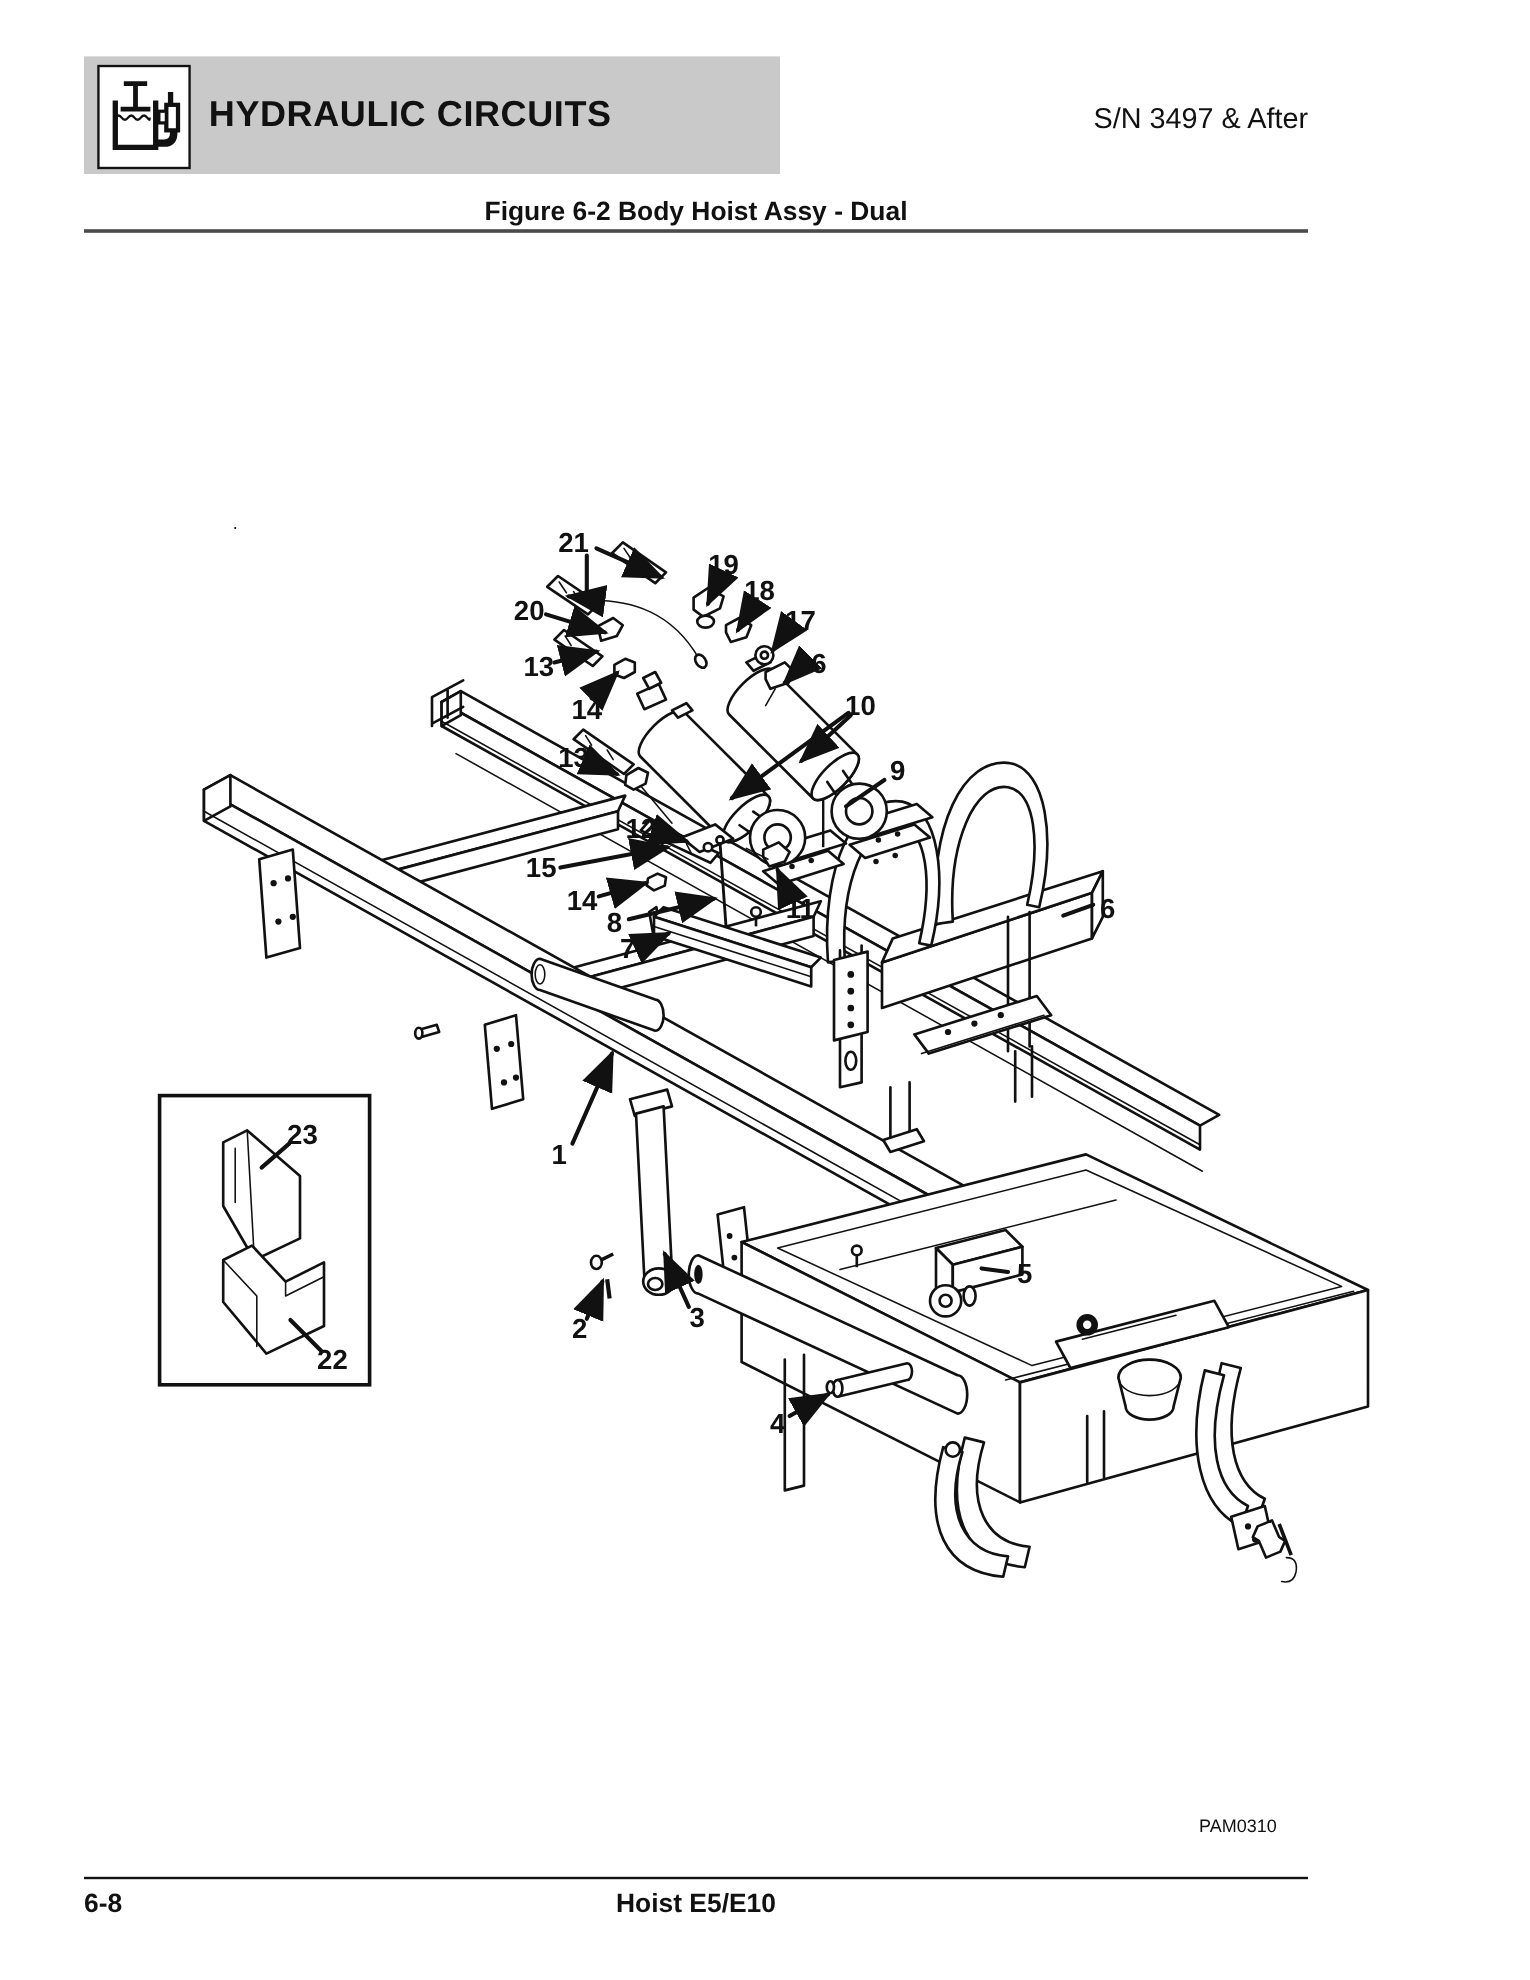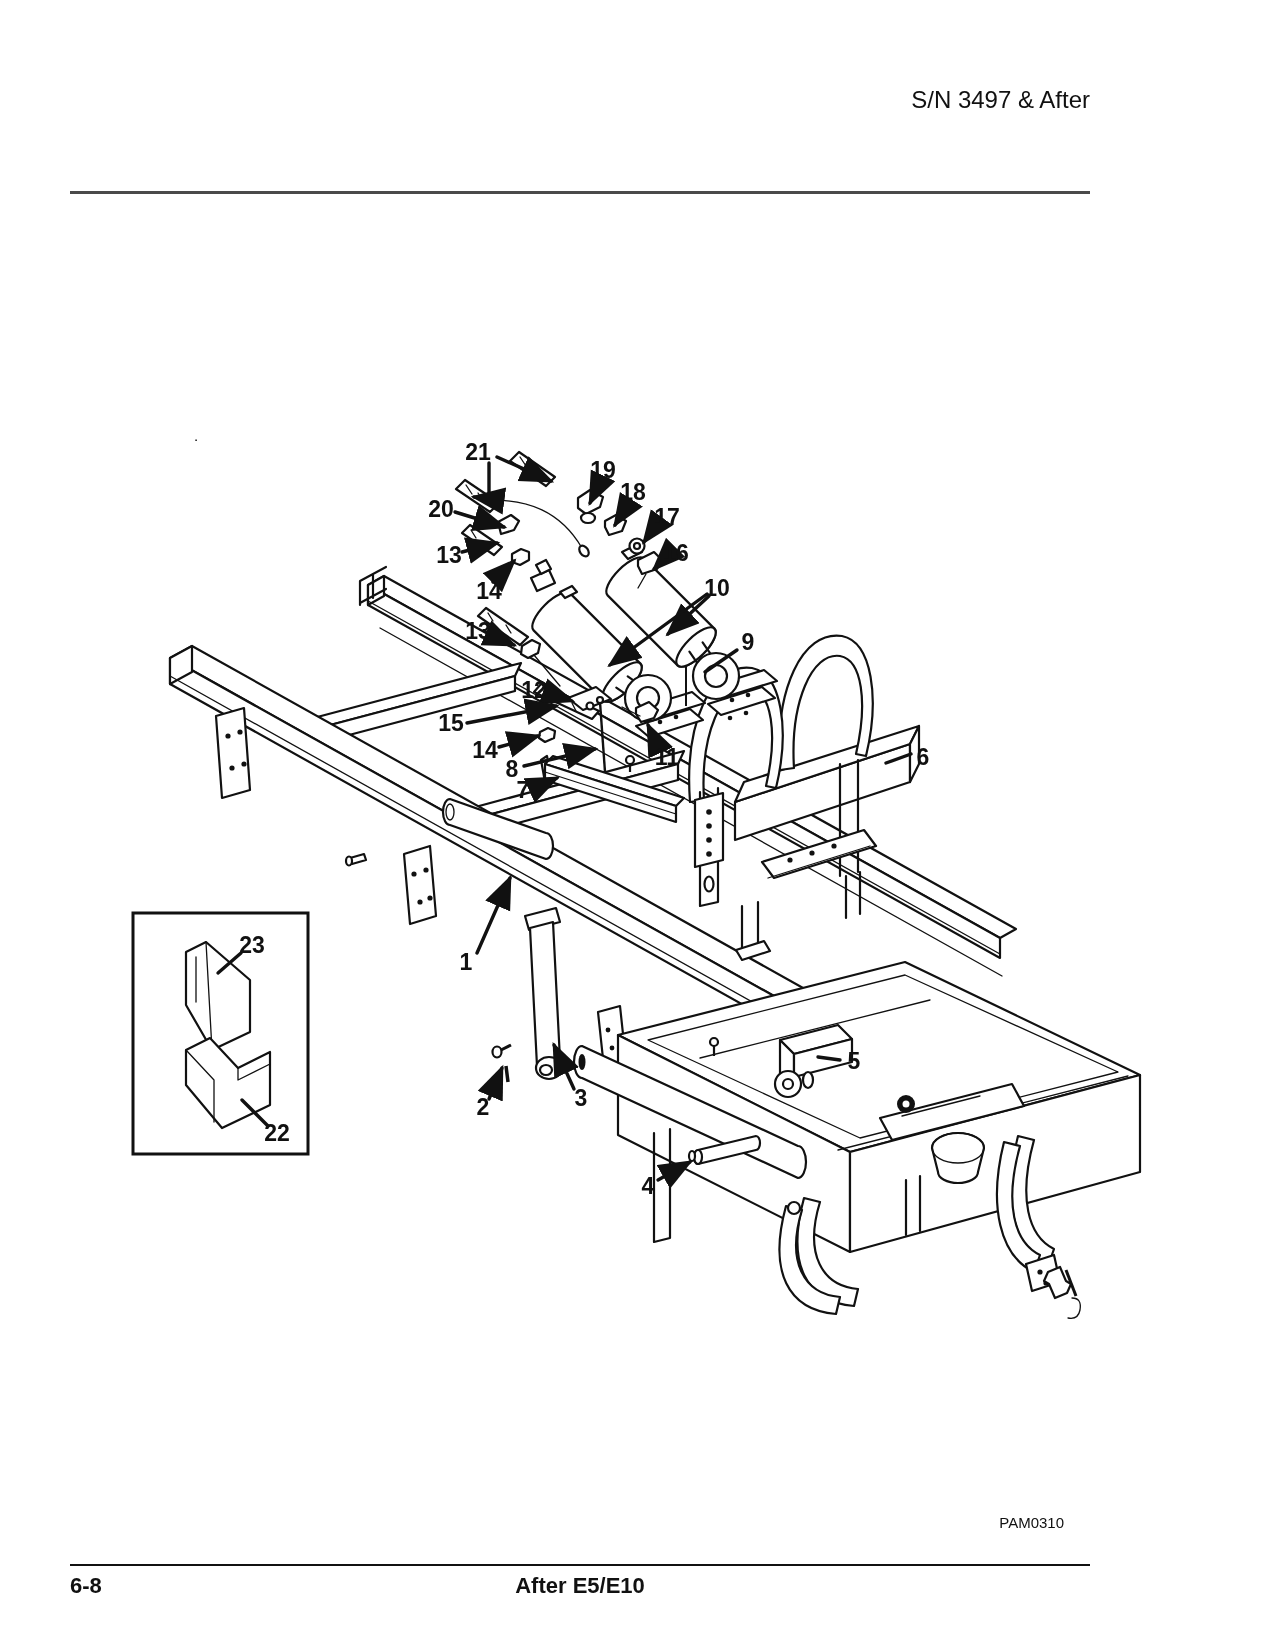--- a/index.html
+++ b/index.html
@@ -26,21 +26,36 @@
   .t{fill:none;stroke:#111;stroke-width:1.3;stroke-linejoin:round;stroke-linecap:round;}
   .ld{fill:none;stroke:#111;stroke-width:3.4;stroke-linecap:round;}
   .dk{fill:#111;stroke:none;}
   .lbl{font-family:"Liberation Sans",sans-serif;font-weight:bold;font-size:23px;fill:#111;}
 </style>
 </head>
 <body>
 
 <div class="page">
 
+  <div class="abs banner">
+    <div class="abs icon-box">
+      <svg width="62" height="70" viewBox="0 0 70 76">
+        <path d="M 8,22 V 66 H 46 V 22" fill="none" stroke="#111" stroke-width="5"></path>
+        <path d="M 8,38 q 3,-4 6,0 t 6,0 t 6,0 t 6,0 t 6,0 t 2,0" fill="none" stroke="#111" stroke-width="2.2"></path>
+        <path d="M 27,6 V 30 M 16,6 H 38 M 13,30 H 41" fill="none" stroke="#111" stroke-width="4.5"></path>
+        <path d="M 46,62 h 8 q 9,0 9,-10 v -6" fill="none" stroke="#111" stroke-width="7"></path>
+        <rect x="56" y="26" width="11" height="24" fill="#fff" stroke="#111" stroke-width="4"></rect>
+        <rect x="49" y="32" width="7" height="11" fill="#fff" stroke="#111" stroke-width="3"></rect>
+        <path d="M 60,14 v 12" stroke="#111" stroke-width="5"></path>
+      </svg>
+    </div>
+    <div class="abs banner-title">HYDRAULIC CIRCUITS</div>
+  </div>
   <div class="abs sn-note">S/N 3497 &amp; After</div>
+  <div class="abs fig-caption">Figure 6-2 Body Hoist Assy - Dual</div>
   <div class="abs rule-top"></div>
 
   <svg class="abs" style="left:0;top:0" width="1275" height="1650" viewBox="0 0 1275 1650">
     <defs>
       <marker id="arr" markerWidth="11" markerHeight="9" refX="9" refY="4" orient="auto">
         <path d="M0,0 L10,4 L0,8 Z" fill="#111"></path>
       </marker>
     </defs>
 
     <text x="194" y="441" font-size="15">.</text>
@@ -315,15 +330,15 @@
       <text class="lbl" x="854" y="1069" text-anchor="middle">5</text>
       <text class="lbl" x="648" y="1194" text-anchor="middle">4</text>
       <text class="lbl" x="252" y="953" text-anchor="middle">23</text>
       <text class="lbl" x="277" y="1141" text-anchor="middle">22</text>
     </g>
   </svg>
 
   <div class="abs pam">PAM0310</div>
   <div class="abs rule-bottom"></div>
   <div class="abs foot foot-left">6-8</div>
-  <div class="abs foot foot-center">After E5/E10</div>
+  <div class="abs foot foot-center">Hoist E5/E10</div>
 
 </div>
 
 </body></html>

